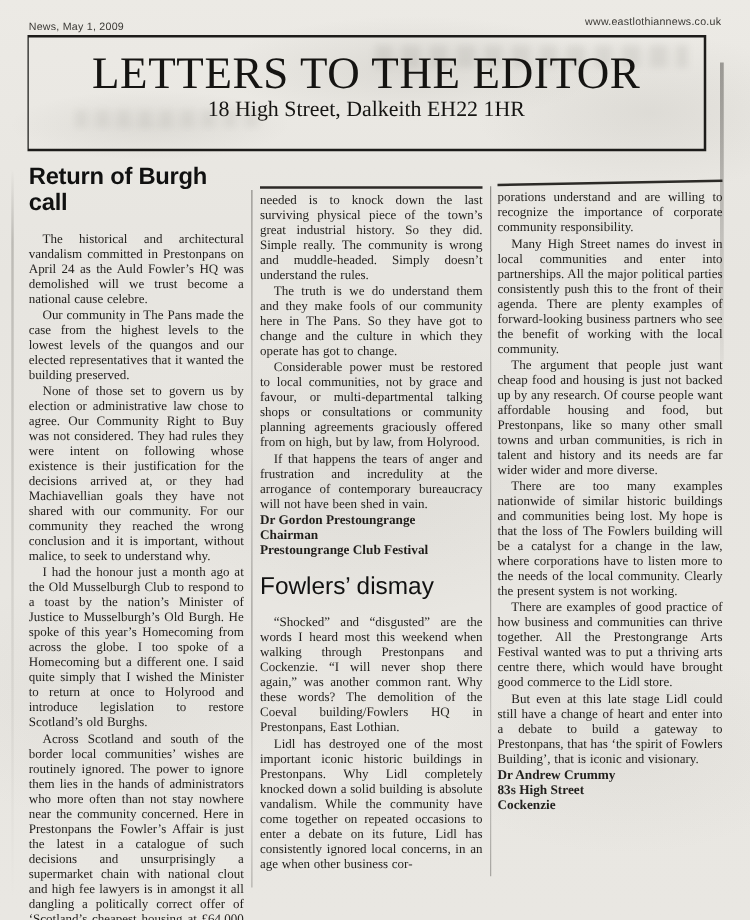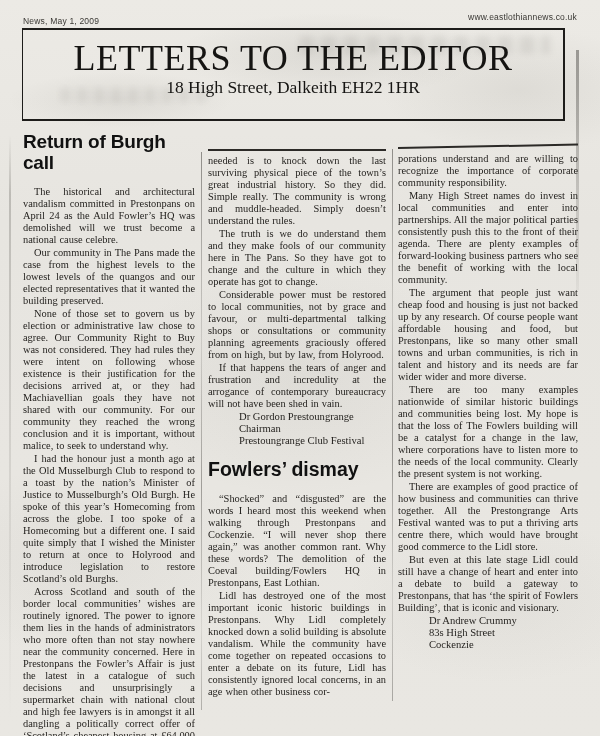--- a/index.html
+++ b/index.html
@@ -47,27 +47,27 @@
   .col{position:absolute;color:#201e1b;}
   .col p{margin:0 0 1px 0;font-size:10.4px;line-height:12px;text-align:justify;
     text-indent:11px;word-spacing:.4px;}
   .col p.cont{text-indent:0;}
   .col1{left:23px;top:131px;width:172px;}
   .col2{left:208px;top:149px;width:178px;}
   .col3{left:398px;top:147px;width:180px;}
 
   .headline{font-family:"Liberation Sans",sans-serif;font-weight:bold;color:#111;
     font-size:19px;line-height:21px;letter-spacing:-.2px;margin:0 0 13px 0;text-indent:0;}
-  .subheadline{font-family:"Liberation Sans",sans-serif;font-weight:bold;color:#111;
+  .subheadline{font-family:"Liberation Sans",sans-serif;font-weight:normal;color:#111;
     font-size:19.5px;margin:10px 0 12px 0;}
 
   .toprule{height:0;border-top:2px solid #2c2a27;margin-bottom:4px;}
   .col3 .toprule{transform:rotate(-1.1deg);transform-origin:left;}
 
-  .sig{font-weight:normal;font-size:10.6px;line-height:12.2px;margin-left:31px;}
+  .sig{font-weight:bold;font-size:10.6px;line-height:12.2px;}
 
   .vrule{position:absolute;width:1px;pointer-events:none;}
   .vrule1{left:201px;top:152px;height:558px;
     background:linear-gradient(180deg,rgba(70,68,64,.55),rgba(70,68,64,.15) 35%,rgba(70,68,64,.45) 60%,rgba(70,68,64,.1) 85%,rgba(70,68,64,.35));}
   .vrule2{left:392px;top:149px;height:552px;
     background:linear-gradient(180deg,rgba(70,68,64,.55),rgba(70,68,64,.2) 30%,rgba(70,68,64,.5) 55%,rgba(70,68,64,.15) 80%,rgba(70,68,64,.4));}
 </style>
 </head>
 <body>
 

